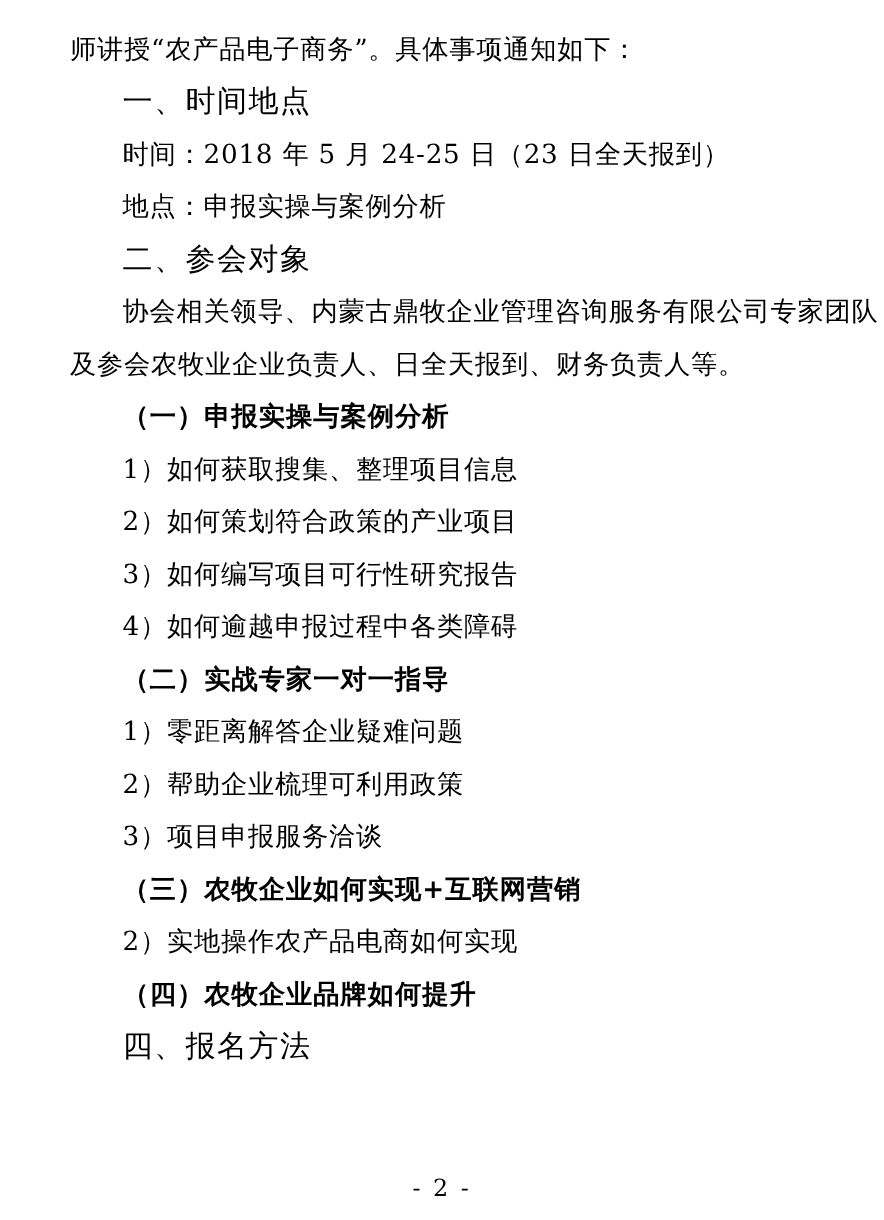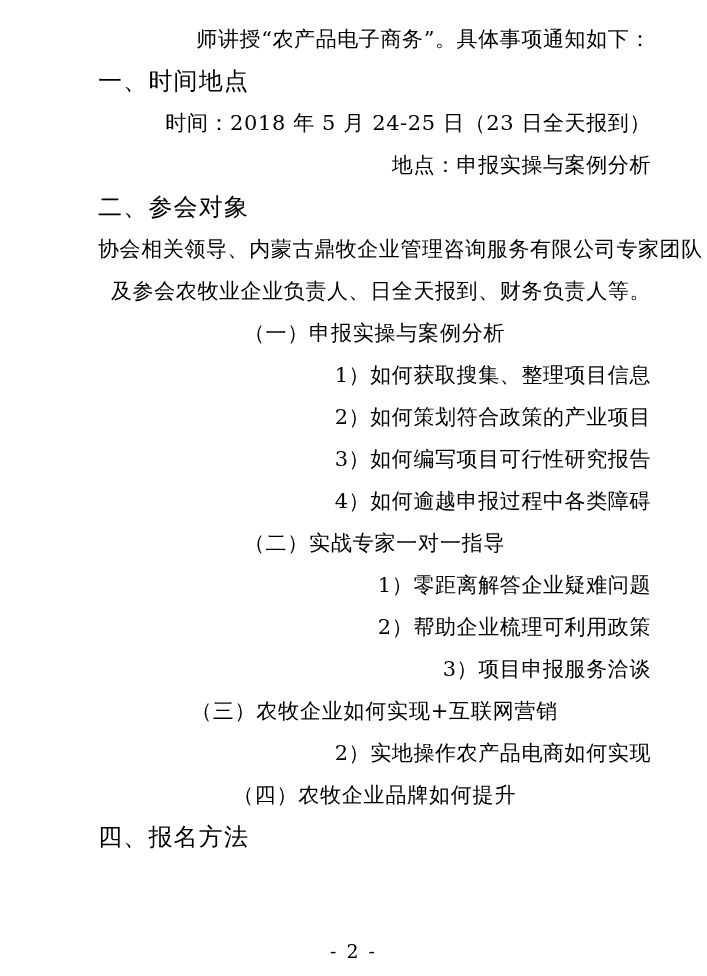--- a/index.html
+++ b/index.html
@@ -30,31 +30,29 @@
   .indent1 {
     padding-left: 42px;
   }
   .heading {
     font-weight: normal;
     font-family: "DejaVu Sans", "Liberation Sans", sans-serif;
     font-size: 24px;
     letter-spacing: 1.2px;
   }
   .subheading {
-    font-weight: normal;
+    font-weight: bold;
     font-family: "DejaVu Sans", "Liberation Sans", sans-serif;
     font-size: 21px;
     letter-spacing: 0.8px;
-    text-align: center;
   }
   .body-text {
     font-size: 21px;
     line-height: 42px;
     letter-spacing: 0.6px;
-    text-align: right;
   }
   .footer {
     position: absolute;
     left: 0;
     right: 0;
     bottom: 14px;
     text-align: center;
     font-size: 19px;
     letter-spacing: 2px;
   }

